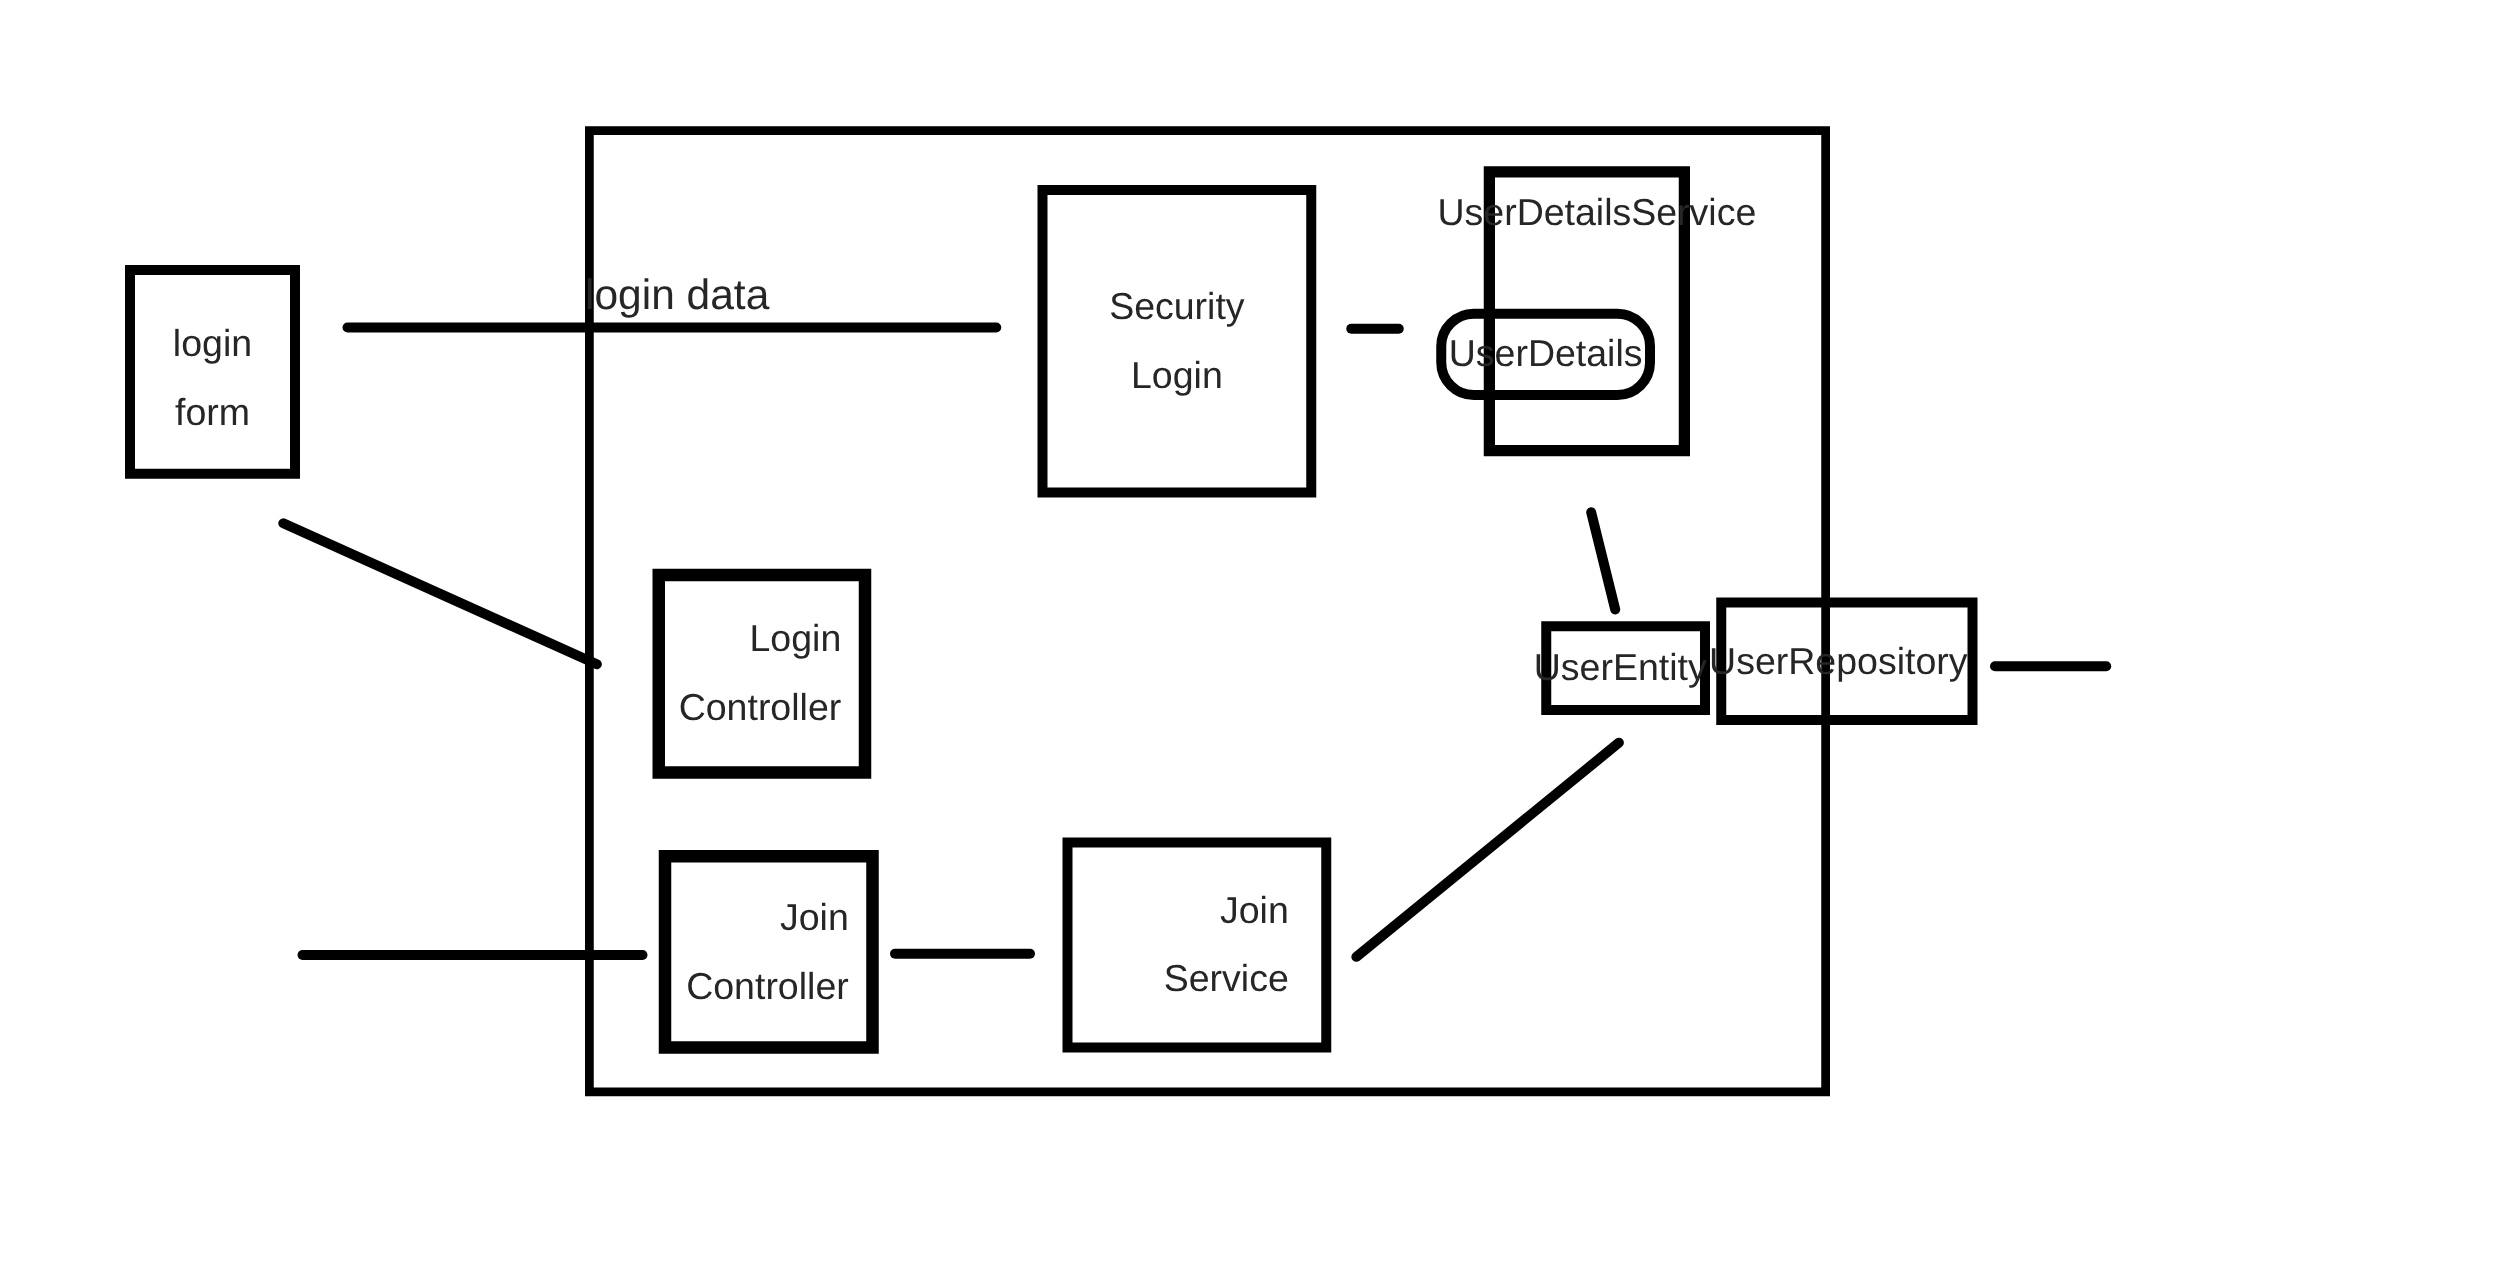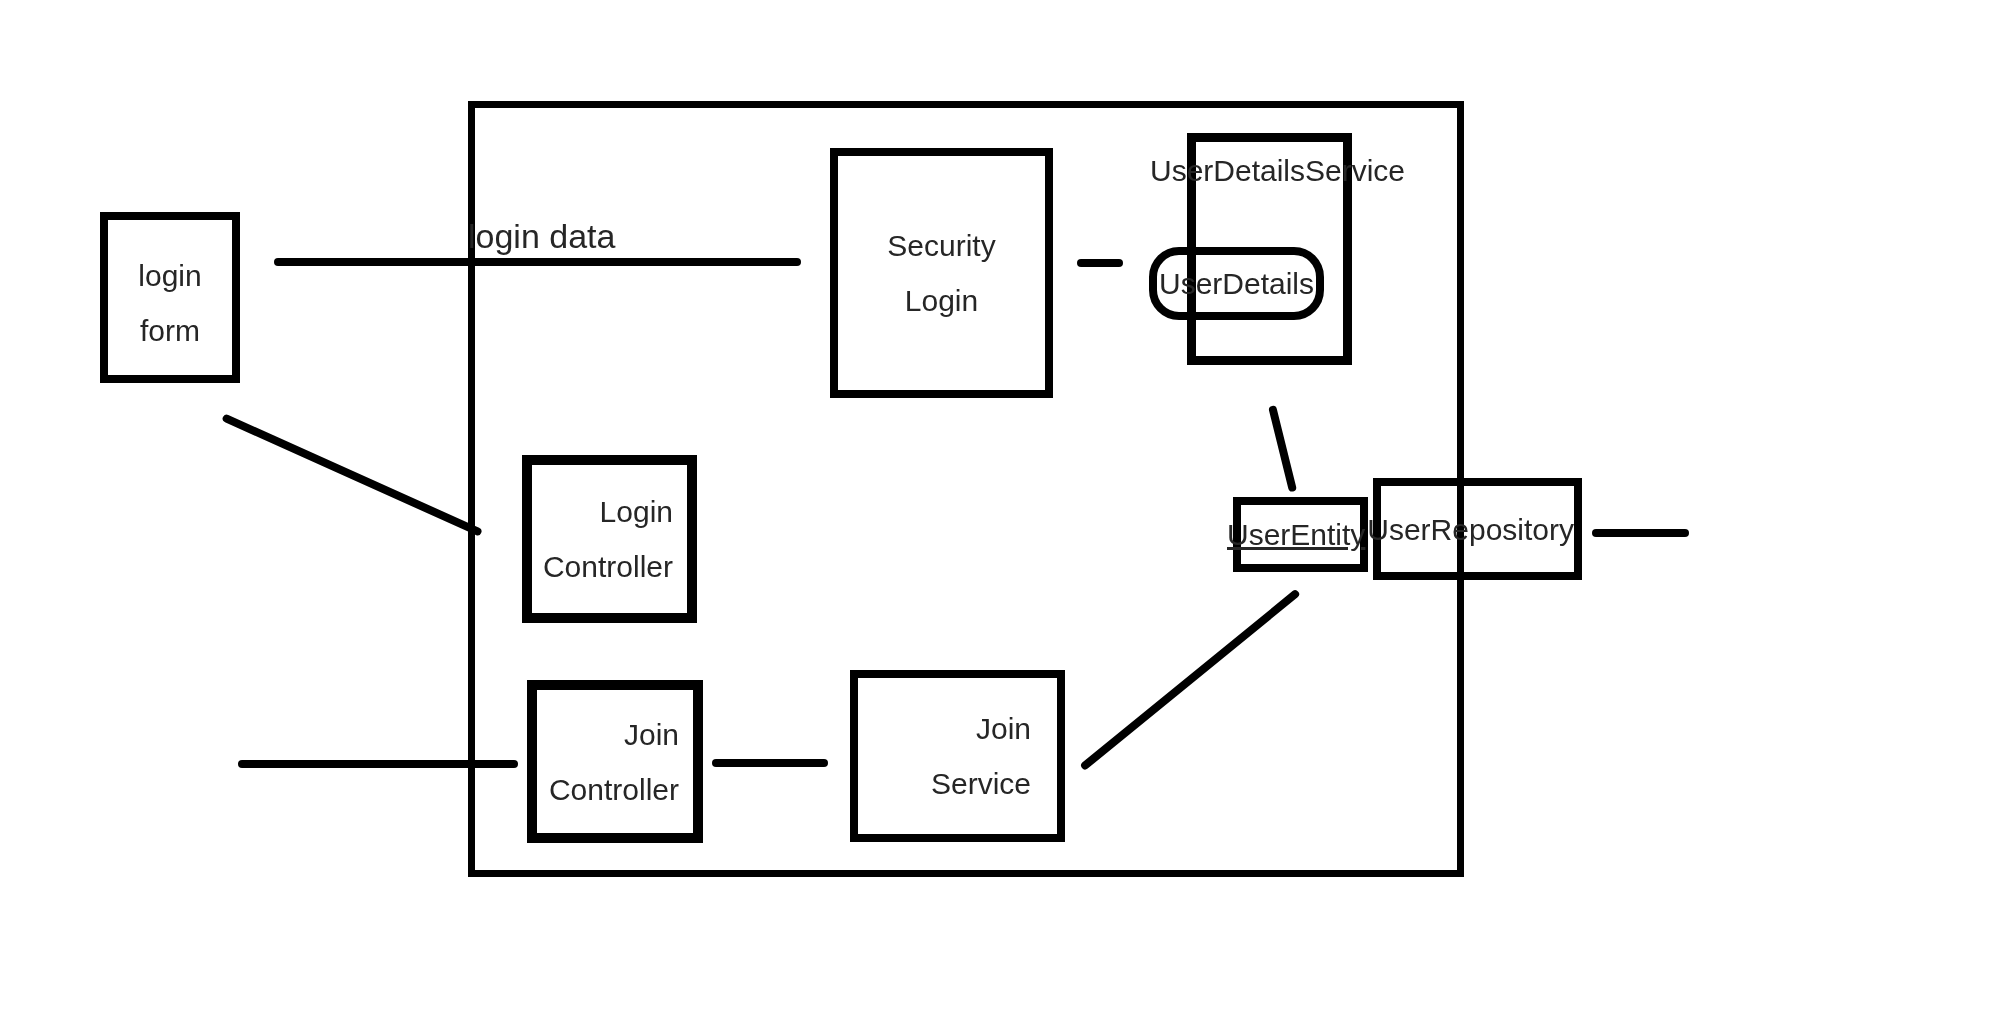--- a/index.html
+++ b/index.html
@@ -32,21 +32,21 @@
   .node span { display: block; white-space: nowrap; }
 
   .box-login-form        { left: 100px;  top: 212px; width: 140px; height: 171px; border-width: 8px;  padding-top: 10px; }
   .box-security-config   { left: 830px;  top: 148px; width: 223px; height: 250px; border-width: 8px; }
   .box-uds               { left: 1187px; top: 133px; width: 165px; height: 232px; border-width: 9px;  justify-content: flex-start; }
   .box-user-details      { left: 1149px; top: 247px; width: 175px; height: 73px;  border-width: 8px; border-radius: 30px; }
   .box-login-controller  { left: 522px;  top: 455px; width: 175px; height: 168px; border-width: 10px; text-align: right; padding-right: 14px; }
   .box-join-controller   { left: 527px;  top: 680px; width: 176px; height: 163px; border-width: 10px; text-align: right; padding-right: 14px; }
   .box-join-service      { left: 850px;  top: 670px; width: 215px; height: 172px; border-width: 8px;  text-align: right; padding-right: 26px; }
   .box-user-entity       { left: 1233px; top: 497px; width: 135px; height: 75px;  border-width: 8px; }
-  .box-user-entity span  { margin-left: -14px; text-decoration: underline; }
+  .box-user-entity span  { margin-left: -14px; }
   .box-user-repository   { left: 1373px; top: 478px; width: 209px; height: 102px; border-width: 8px; align-items: flex-end; }
   .circle-db             { left: 1627px; top: 348px; width: 292px; height: 292px; border-width: 8px; border-radius: 50%; }
 
   .uds-title {
     position: absolute;
     top: 14px;
     left: calc(50% + 8px);
     transform: translateX(-50%);
     white-space: nowrap;
     line-height: 30px;

